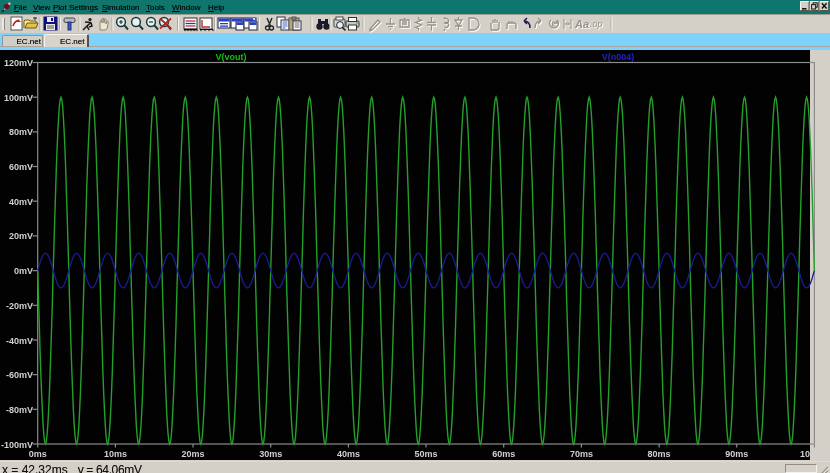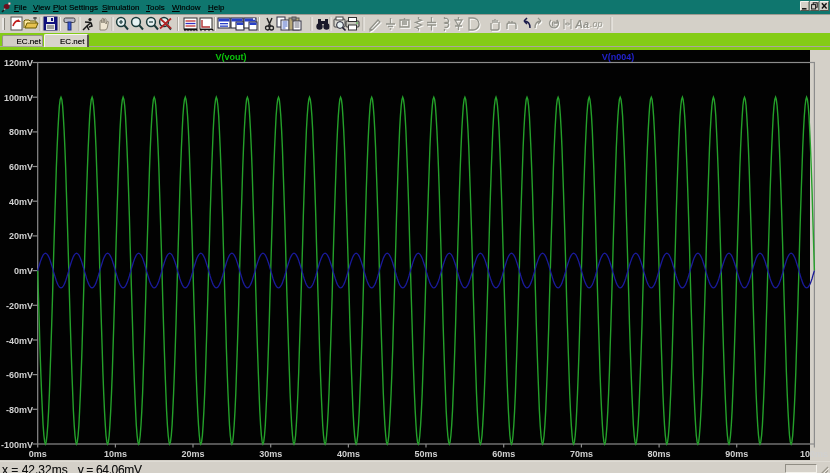--- a/index.html
+++ b/index.html
@@ -1,19 +1,19 @@
 <!DOCTYPE html>
 <html><head><meta charset="utf-8"><style>
 *{margin:0;padding:0;box-sizing:border-box}
 body{width:830px;height:473px;background:#d4d0c8;font-family:"Liberation Sans",sans-serif;overflow:hidden;position:relative}
 .menubar{position:absolute;left:0;top:0;width:830px;height:14px;background:#0f766e;font-size:8px;color:#000}
 .menubar span.m{position:absolute;top:3px;text-shadow:0 0 0.4px rgba(0,0,0,0.45)}
 .mb-line{position:absolute;left:0;top:14px;width:830px;height:1px;background:#9d9a91}
 .toolbar{position:absolute;left:0;top:15px;width:824px;height:18px;background:#d4d0c8}
-.tabbar{position:absolute;left:0;top:33px;width:830px;height:17px;background:#84cc16}
+.tabbar{position:absolute;left:0;top:33px;width:830px;height:17px;background:#7dd3fc}
 .plot{position:absolute;left:0;top:50px;width:810px;height:410px;background:#020202}
 .status{position:absolute;left:0;top:461px;width:830px;height:13px;background:#d4d0c8;border-top:1px solid #dedbd4;font-size:12px;color:#111;padding-left:2px;padding-top:1px;text-shadow:0 0 0.4px rgba(0,0,0,0.4)}
 .ax{font:bold 9px "Liberation Sans",sans-serif;fill:#d0d0d0}
 .u{text-decoration:underline}
 .tab{position:absolute;font-size:8px;color:#000;box-sizing:border-box;text-shadow:0 0 0.4px rgba(0,0,0,0.45)}
 </style></head><body>
 
 <div class="menubar">
  <svg style="position:absolute;left:1px;top:1px" width="11" height="12" viewBox="0 0 11 12">
       <path d="M1 11 L4 8" stroke="#1a1a1a" stroke-width="1.6"></path>

